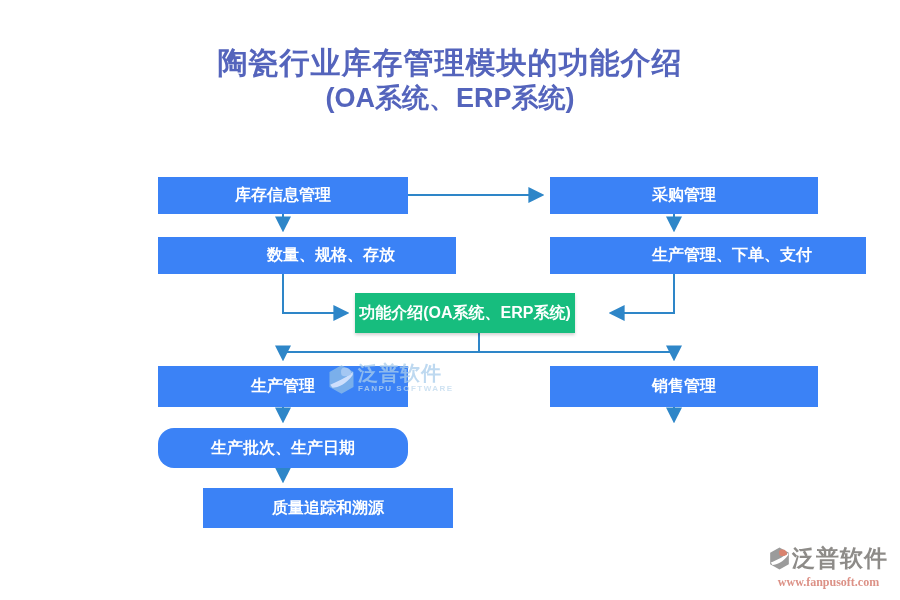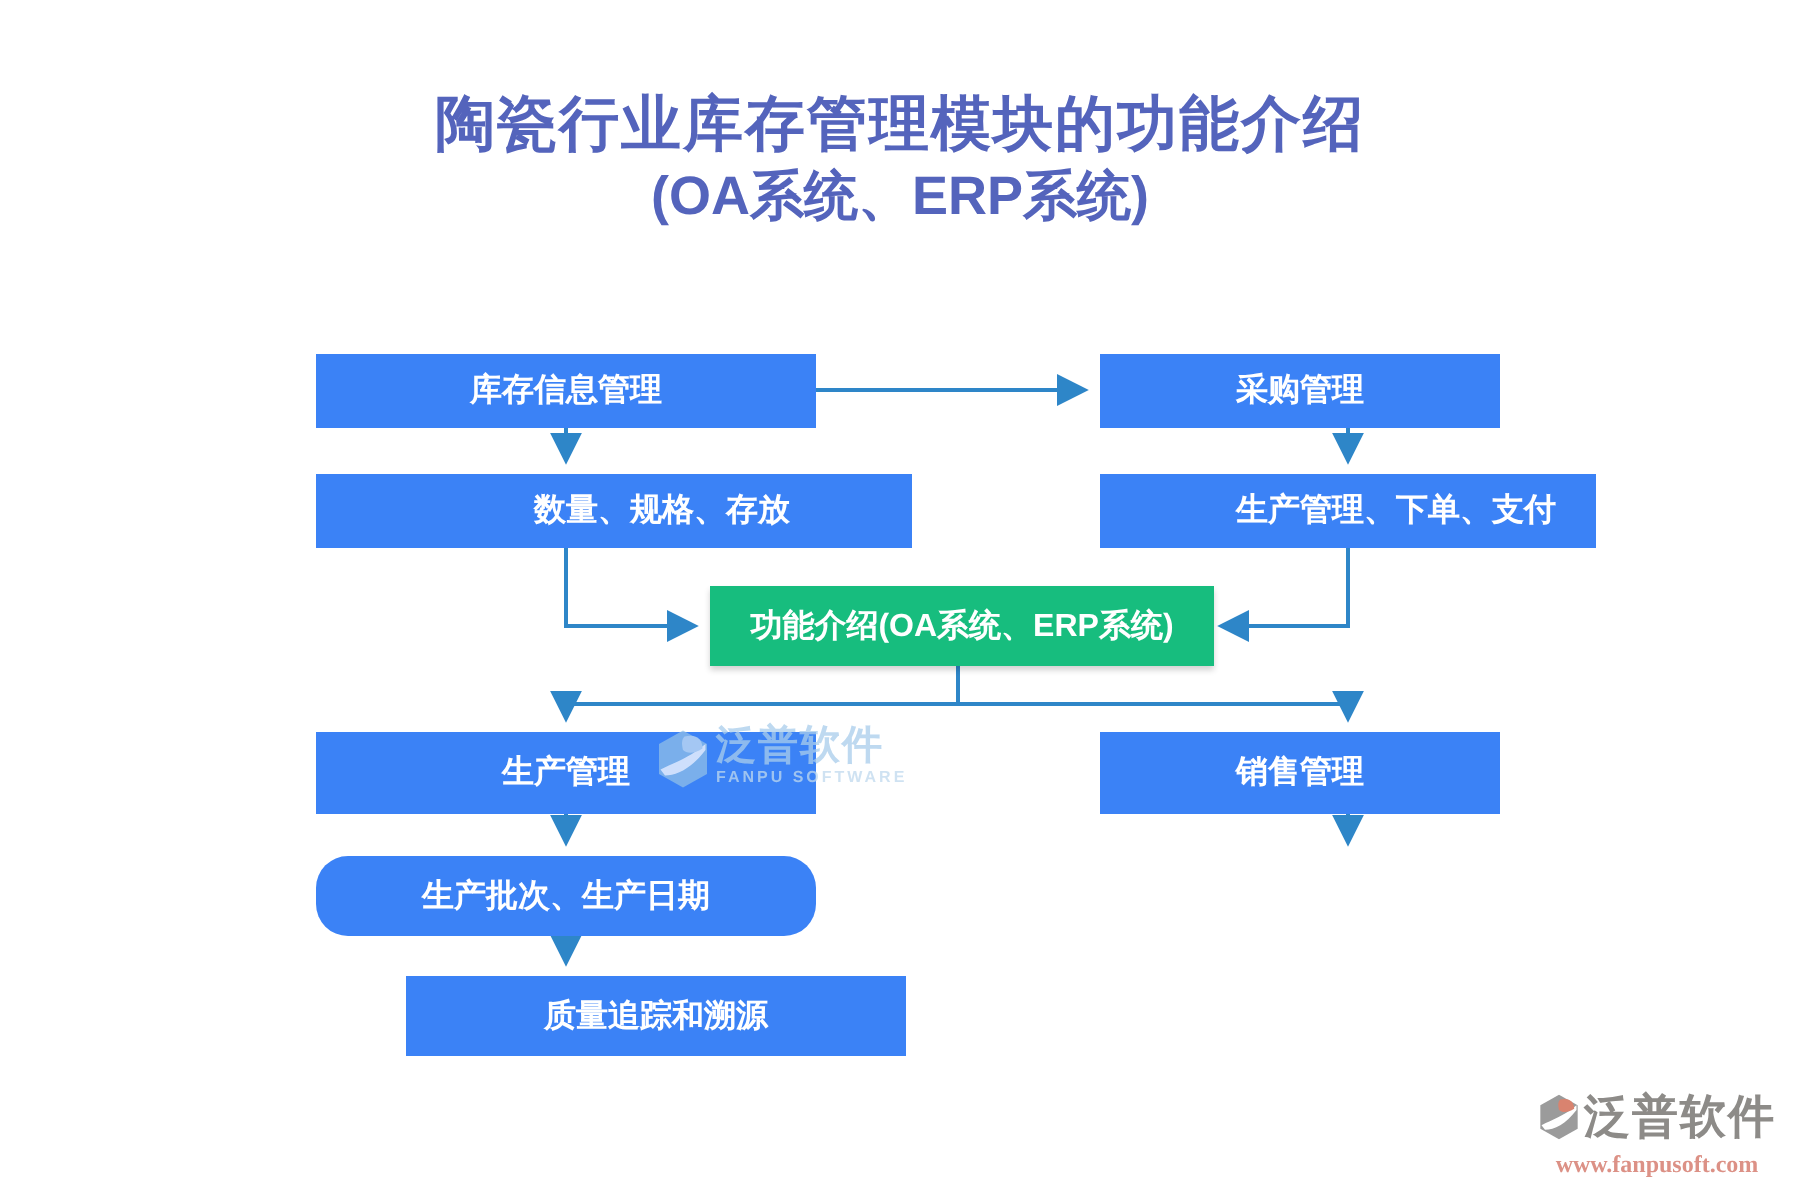--- a/index.html
+++ b/index.html
@@ -14,27 +14,27 @@
     font-family:"Liberation Serif","DejaVu Serif",serif;text-align:center;}
   .title-line2{font-size:27px;font-weight:bold;line-height:32px;margin-top:2px;}
   
   .node{
     position:absolute;display:flex;align-items:center;justify-content:center;
     background:#3b82f6;color:#ffffff;font-weight:bold;font-size:16px;
     text-align:center;white-space:nowrap;
   }
   .node.green{background:#17BD7E;box-shadow:0 2px 3px rgba(0,0,0,0.18);}
   .col-l{left:158px;width:250px;}
-  .col-r{left:550px;width:200px;}
+  .col-r{left:550px;width:268px;}
   .row-a{top:177px;height:37px;}
   .row-b{top:237px;height:37px;padding-left:48px;}
   .row-c{top:366px;height:41px;}
   .row-d{top:428px;height:40px;border-radius:16px;}
   .row-e{top:488px;height:40px;margin-left:45px;}
-  .center-node{left:355px;top:293px;width:252px;height:40px;}
+  .center-node{left:355px;top:293px;width:220px;height:40px;}
   
   .connector-layer{position:absolute;top:0;left:0;width:900px;height:600px;pointer-events:none;}
   
   .watermark{position:absolute;left:328px;top:362px;display:flex;align-items:flex-start;opacity:0.75;}
   .watermark .wm-icon{width:27px;height:31px;margin-top:2px;}
   .wm-textcol{margin-left:3px;}
   .wm-name{font-size:20px;font-weight:bold;color:#A9CDEC;line-height:22px;letter-spacing:1px;}
   .wm-sub{font-size:8px;font-weight:bold;color:#BFD9EE;letter-spacing:1.5px;line-height:9px;}
   
   .logo{position:absolute;right:12px;bottom:10px;text-align:right;}

